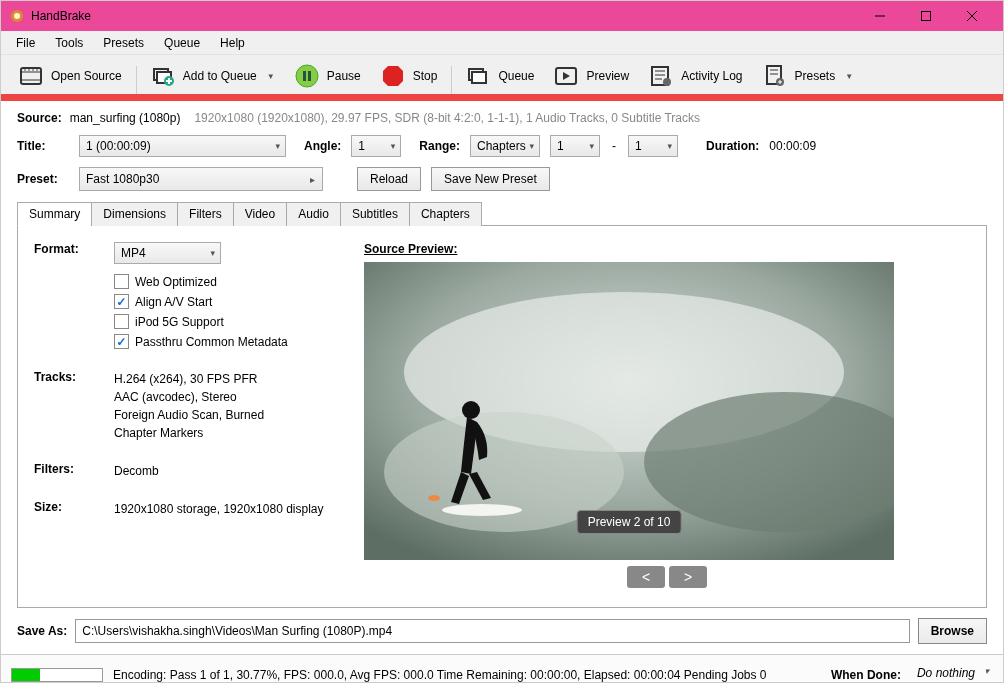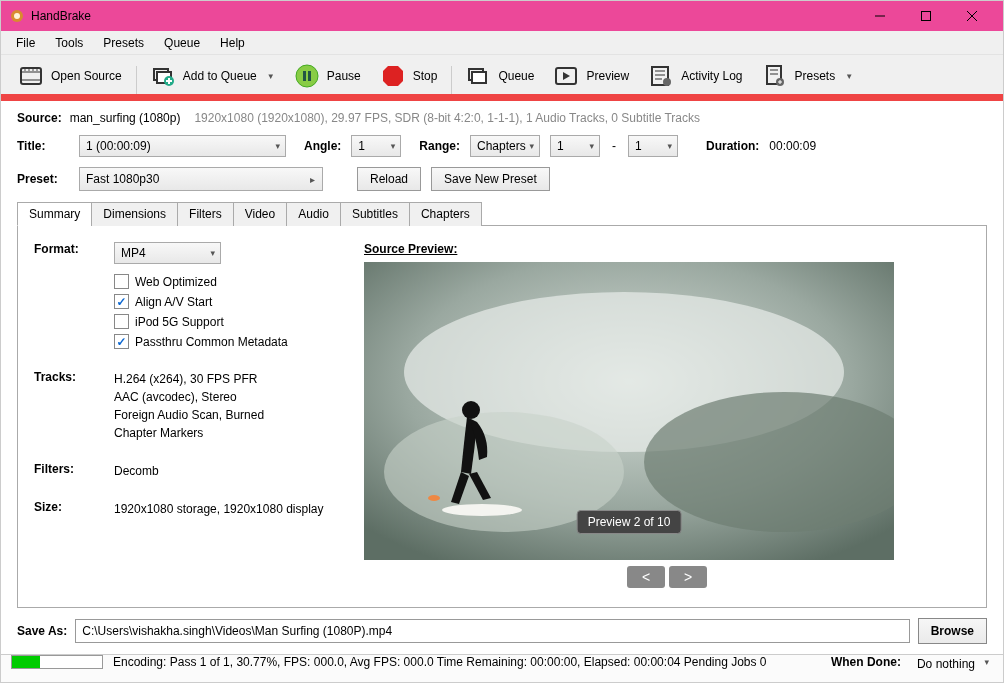--- a/index.html
+++ b/index.html
@@ -71,26 +71,26 @@
   .preview-nav { display: flex; gap: 4px; justify-content: center; margin-top: 6px; }
   .preview-nav .navbtn { width: 38px; height: 22px; background: #888; color: #fff; display: flex; align-items: center; justify-content: center; border-radius: 3px; cursor: pointer; font-size: 14px; }
 
   
   .saveas-row { padding: 10px 16px; display: flex; align-items: center; gap: 8px; font-size: 12px; }
   .saveas-row .label { font-weight: bold; }
   .saveas-input { flex: 1; border: 1px solid #999; padding: 4px 6px; height: 24px; font-size: 12px; background: #fff; }
   .browse-btn { background: linear-gradient(#f6f6f6,#eaeaea); border: 1px solid #888; font-weight: bold; padding: 4px 12px; height: 26px; cursor: pointer; font-size: 12px; display: inline-flex; align-items: center; }
 
   
-  .statusbar { height: 28px; border-top: 1px solid #ccc; display: flex; align-items: flex-start; padding: 0 10px; gap: 10px; font-size: 12px; background: #fbfbfb; }
+  .statusbar { height: 28px; border-top: 1px solid #ccc; display: flex; align-items: flex-end; padding: 0 10px; gap: 10px; font-size: 12px; background: #fbfbfb; }
   .progress { width: 92px; height: 14px; border: 1px solid #999; background: #fff; position: relative; }
   .progress .bar { position: absolute; left: 0; top: 0; bottom: 0; background: #0c0; }
   .status-spacer { flex: 1; }
   .whendone { font-weight: bold; }
-  .whendone-dd { padding: 2px 18px 2px 6px; cursor: pointer; position: relative; }
+  .whendone-dd { padding: 2px 18px 2px 6px; cursor: pointer; position: relative; font-style: italic; }
   .whendone-dd::after { content: "▾"; font-size: 9px; color: #555; position: absolute; right: 4px; }
 
   .label-col { width: 52px; display: inline-block; }
 </style>
 </head>
 <body>
 
 <div class="titlebar">
   <span class="app-icon">
     <svg viewBox="0 0 16 16">

